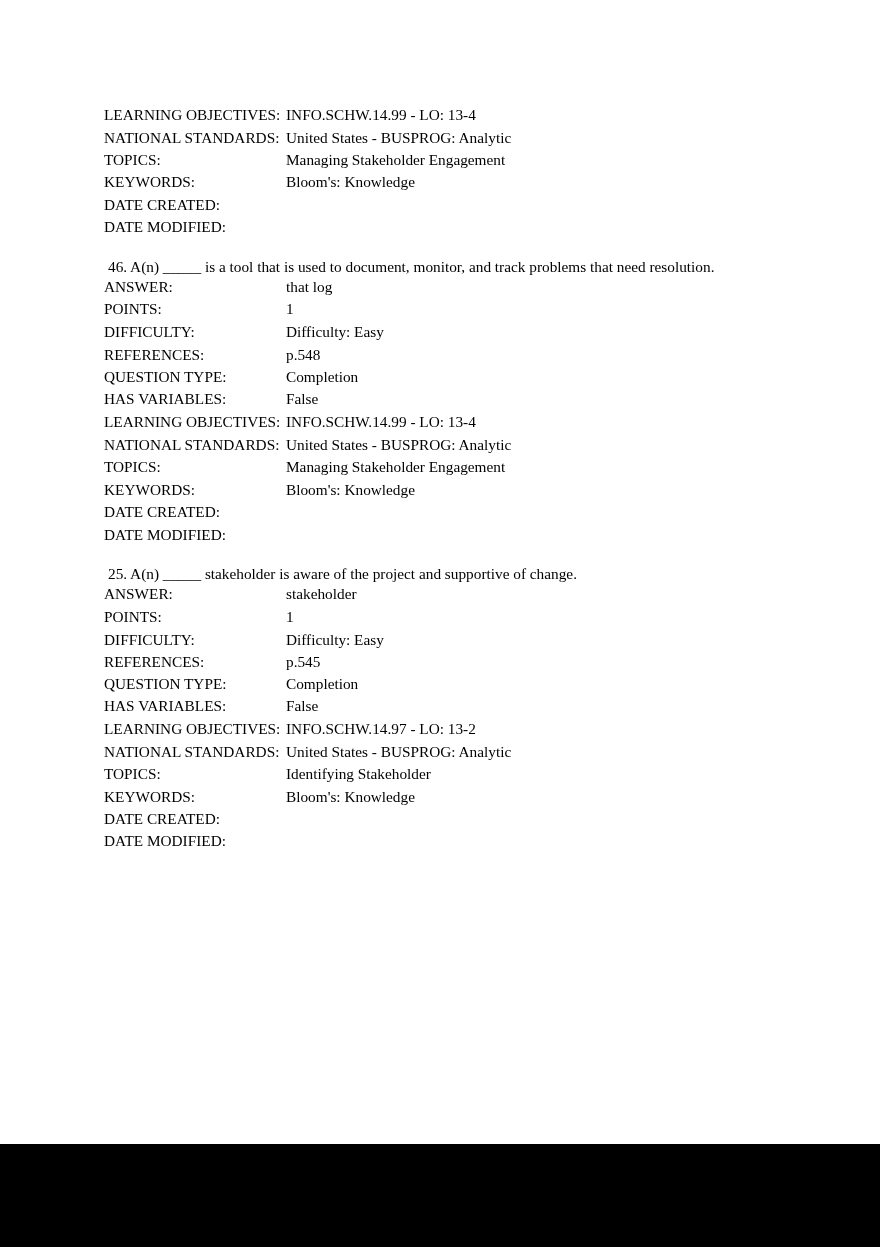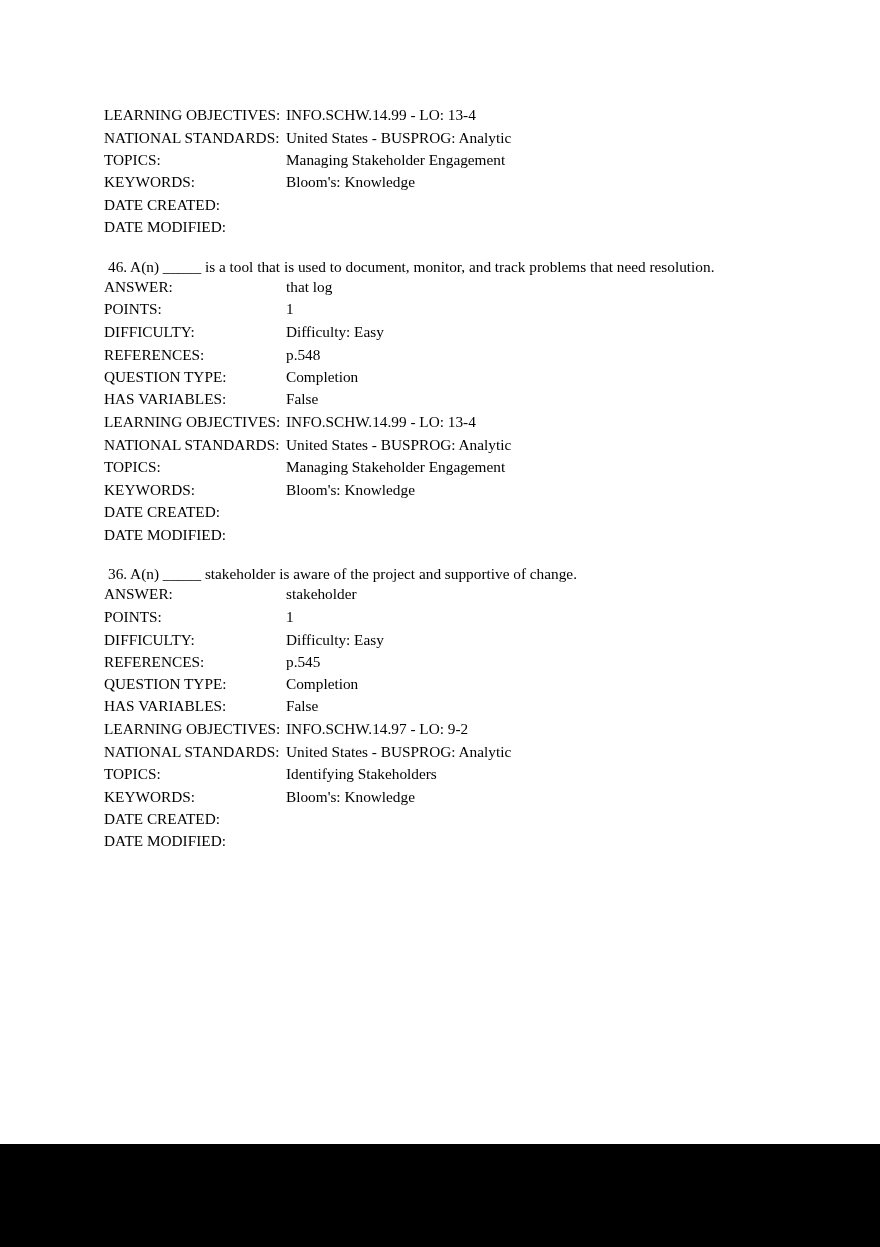--- a/index.html
+++ b/index.html
@@ -93,21 +93,21 @@
       <span class="label">DATE CREATED:</span>
       <span class="value"></span>
     </div>
     <div class="row" style="top:268px;">
       <span class="label">DATE MODIFIED:</span>
       <span class="value"></span>
     </div>
   </div>
 
   <div class="block" style="top:563px;">
-    <div class="question" style="top:0px;">36. A(n) _____ stakeholder is aware of the project and supportive of change.</div>
+    <div class="question" style="top:0px;">25. A(n) _____ stakeholder is aware of the project and supportive of change.</div>
     <div class="row" style="top:20px;">
       <span class="label">ANSWER:</span>
       <span class="value">stakeholder</span>
     </div>
     <div class="row" style="top:43px;">
       <span class="label">POINTS:</span>
       <span class="value">1</span>
     </div>
     <div class="row" style="top:66px;">
       <span class="label">DIFFICULTY:</span>
@@ -120,29 +120,29 @@
     <div class="row" style="top:110px;">
       <span class="label">QUESTION TYPE:</span>
       <span class="value">Completion</span>
     </div>
     <div class="row" style="top:132px;">
       <span class="label">HAS VARIABLES:</span>
       <span class="value">False</span>
     </div>
     <div class="row" style="top:155px;">
       <span class="label">LEARNING OBJECTIVES:</span>
-      <span class="value">INFO.SCHW.14.97 - LO: 9-2</span>
+      <span class="value">INFO.SCHW.14.97 - LO: 13-2</span>
     </div>
     <div class="row" style="top:178px;">
       <span class="label">NATIONAL STANDARDS:</span>
       <span class="value">United States - BUSPROG: Analytic</span>
     </div>
     <div class="row" style="top:200px;">
       <span class="label">TOPICS:</span>
-      <span class="value">Identifying Stakeholders</span>
+      <span class="value">Identifying Stakeholder</span>
     </div>
     <div class="row" style="top:223px;">
       <span class="label">KEYWORDS:</span>
       <span class="value">Bloom's: Knowledge</span>
     </div>
     <div class="row" style="top:245px;">
       <span class="label">DATE CREATED:</span>
       <span class="value"></span>
     </div>
     <div class="row" style="top:267px;">

